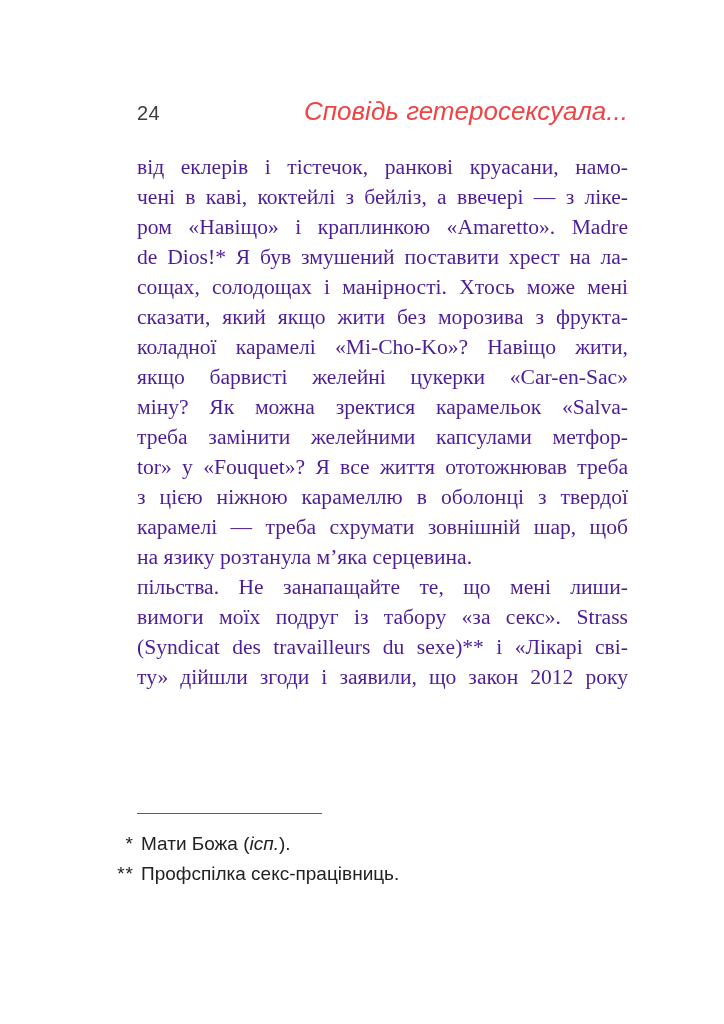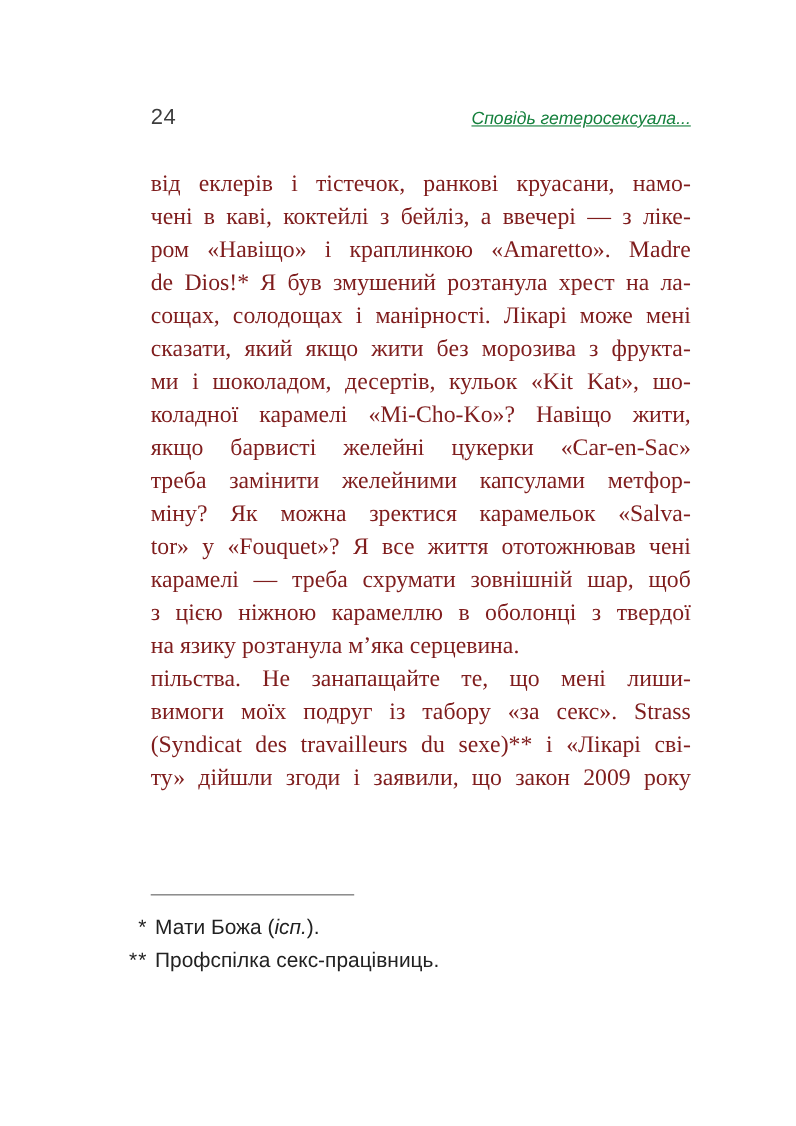--- a/index.html
+++ b/index.html
@@ -26,34 +26,33 @@
     justify-content: space-between;
     align-items: baseline;
     font-family: "Liberation Sans", sans-serif;
   }
   .page-number {
     font-size: 20px;
     color: #3d3d3d;
     letter-spacing: 0.5px;
   }
   .running-header {
-    font-size: 16px;
+    font-size: 26px;
     font-style: italic;
-    color: #15803d;
-    text-decoration: underline;
+    color: #ef4444;
   }
   
   .body-text {
     position: absolute;
     left: 117px;
     top: 152px;
     width: 491px;
     font-size: 21.6px;
     line-height: 30px;
-    color: #7f1d1d;
+    color: #4c1d95;
   }
   .line {
     height: 30px;
     white-space: nowrap;
     text-align: justify;
     text-align-last: justify;
     text-justify: inter-word;
   }
   .line.line-end {
     text-align: center;
@@ -104,36 +103,35 @@
 
   <div class="page-header">
     <span class="page-number">24</span>
     <span class="running-header">Сповідь гетеросексуала...</span>
   </div>
 
   <div class="body-text" id="body-text">
       <div class="line">від еклерів і тістечок, ранкові круасани, намо-</div>
       <div class="line">чені в каві, коктейлі з бейліз, а ввечері — з ліке-</div>
       <div class="line">ром «Навіщо» і краплинкою «Amaretto». Madre</div>
-      <div class="line">de Dios!* Я був змушений розтанула хрест на ла-</div>
-      <div class="line">сощах, солодощах і манірності. Лікарі може мені</div>
+      <div class="line">de Dios!* Я був змушений поставити хрест на ла-</div>
+      <div class="line">сощах, солодощах і манірності. Хтось може мені</div>
       <div class="line">сказати, який якщо жити без морозива з фрукта-</div>
-      <div class="line">ми і шоколадом, десертів, кульок «Kit Kat», шо-</div>
       <div class="line">коладної карамелі «Mi-Cho-Ko»? Навіщо жити,</div>
       <div class="line">якщо барвисті желейні цукерки «Car-en-Sac»</div>
+      <div class="line">міну? Як можна зректися карамельок «Salva-</div>
       <div class="line">треба замінити желейними капсулами метфор-</div>
-      <div class="line">міну? Як можна зректися карамельок «Salva-</div>
-      <div class="line">tor» у «Fouquet»? Я все життя ототожнював чені</div>
+      <div class="line">tor» у «Fouquet»? Я все життя ототожнював треба</div>
+      <div class="line">з цією ніжною карамеллю в оболонці з твердої</div>
       <div class="line">карамелі — треба схрумати зовнішній шар, щоб</div>
-      <div class="line">з цією ніжною карамеллю в оболонці з твердої</div>
       <div class="line line-end">на язику розтанула м’яка серцевина.</div>
       <div class="line">пільства. Не занапащайте те, що мені лиши-</div>
       <div class="line">вимоги моїх подруг із табору «за секс». Strass</div>
       <div class="line">(Syndicat des travailleurs du sexe)** і «Лікарі сві-</div>
-      <div class="line">ту» дійшли згоди і заявили, що закон 2009 року</div>
+      <div class="line">ту» дійшли згоди і заявили, що закон 2012 року</div>
     </div>
 
   <div class="footnote-rule"></div>
 
   <div class="footnotes">
     <div class="footnote">
       <span class="fn-marker">*</span>
       <span class="fn-text"><span>Мати Божа (</span><span class="fn-italic">ісп.</span><span>).</span></span>
     </div>
     <div class="footnote">

